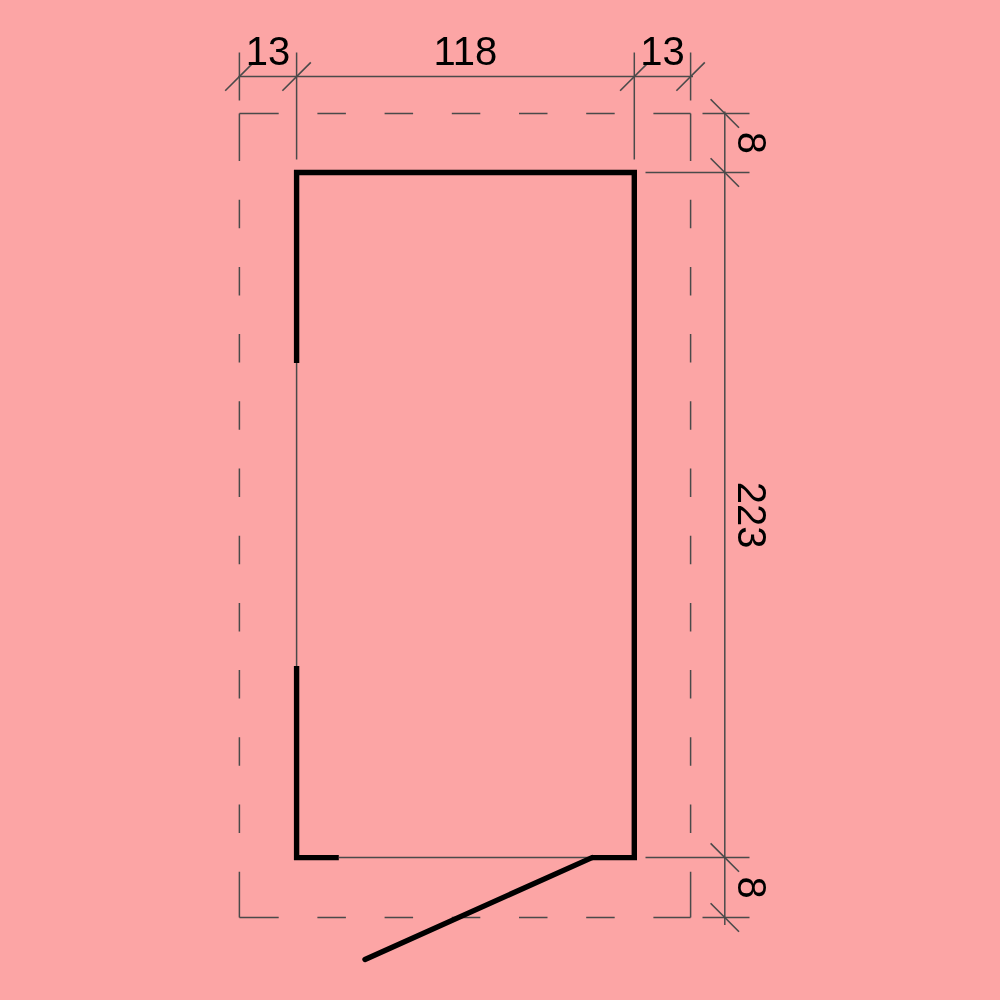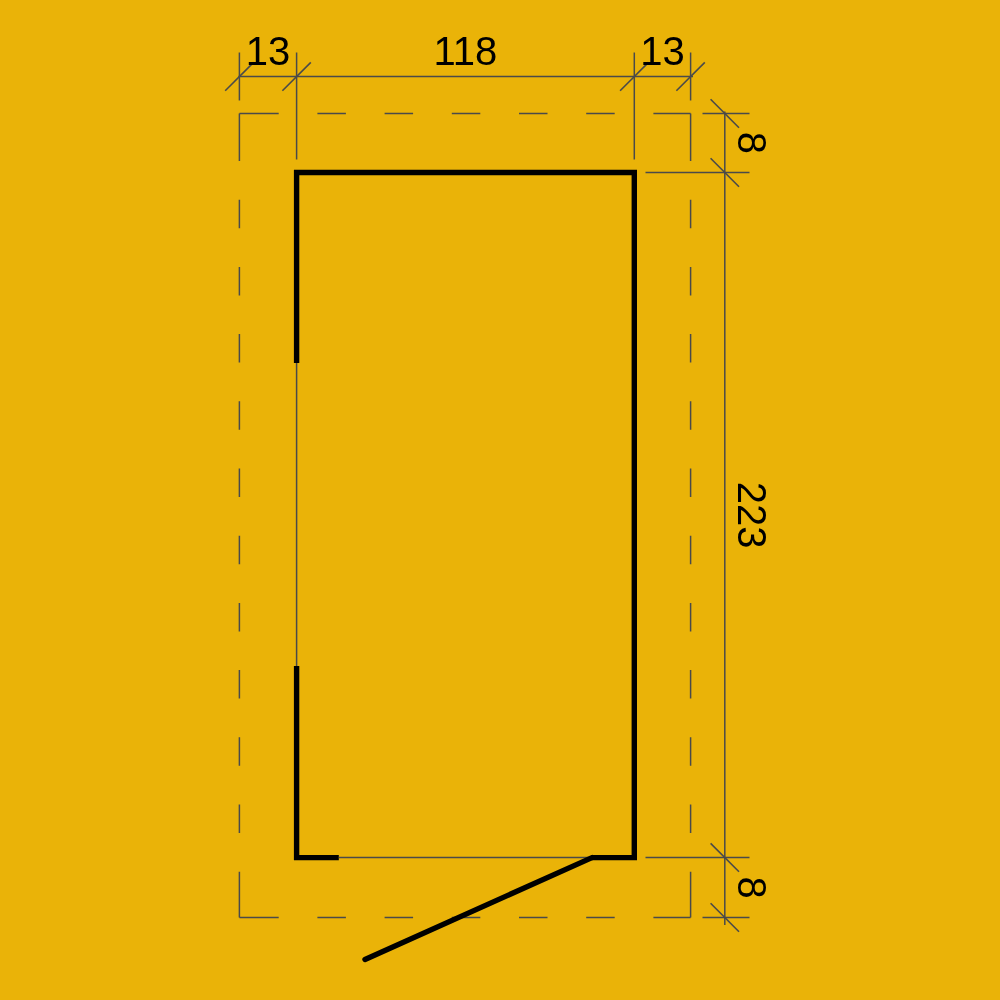--- a/index.html
+++ b/index.html
@@ -1,16 +1,16 @@
 <!DOCTYPE html>
 <html><head>
 <meta charset="utf-8">
 <style>
   html,body{margin:0;padding:0;background:#ffffff;}
-  .page{width:1000px;height:1000px;position:relative;background:#eab308;}
+  .page{width:1000px;height:1000px;position:relative;background:#fca5a5;}
   text{font-family:"Liberation Sans", sans-serif;font-size:40px;fill:#000000;}
 </style>
 </head>
 <body>
 <div class="page">
 <svg width="1000" height="1000" viewBox="0 0 1000 1000">
 
   <line x1="239.4" y1="113.5" x2="690.6" y2="113.5" stroke="#4a4a4a" stroke-width="1.5" stroke-dasharray="39.3 38.7 28.5 38.7 28.5 38.7 28.5 38.7 28.5 38.7 28.5 38.7 37.2 9999"></line>
 
   <line x1="239.4" y1="917.5" x2="690.6" y2="917.5" stroke="#4a4a4a" stroke-width="1.5" stroke-dasharray="39.3 38.7 28.5 38.7 28.5 38.7 28.5 38.7 28.5 38.7 28.5 38.7 37.2 9999"></line>

